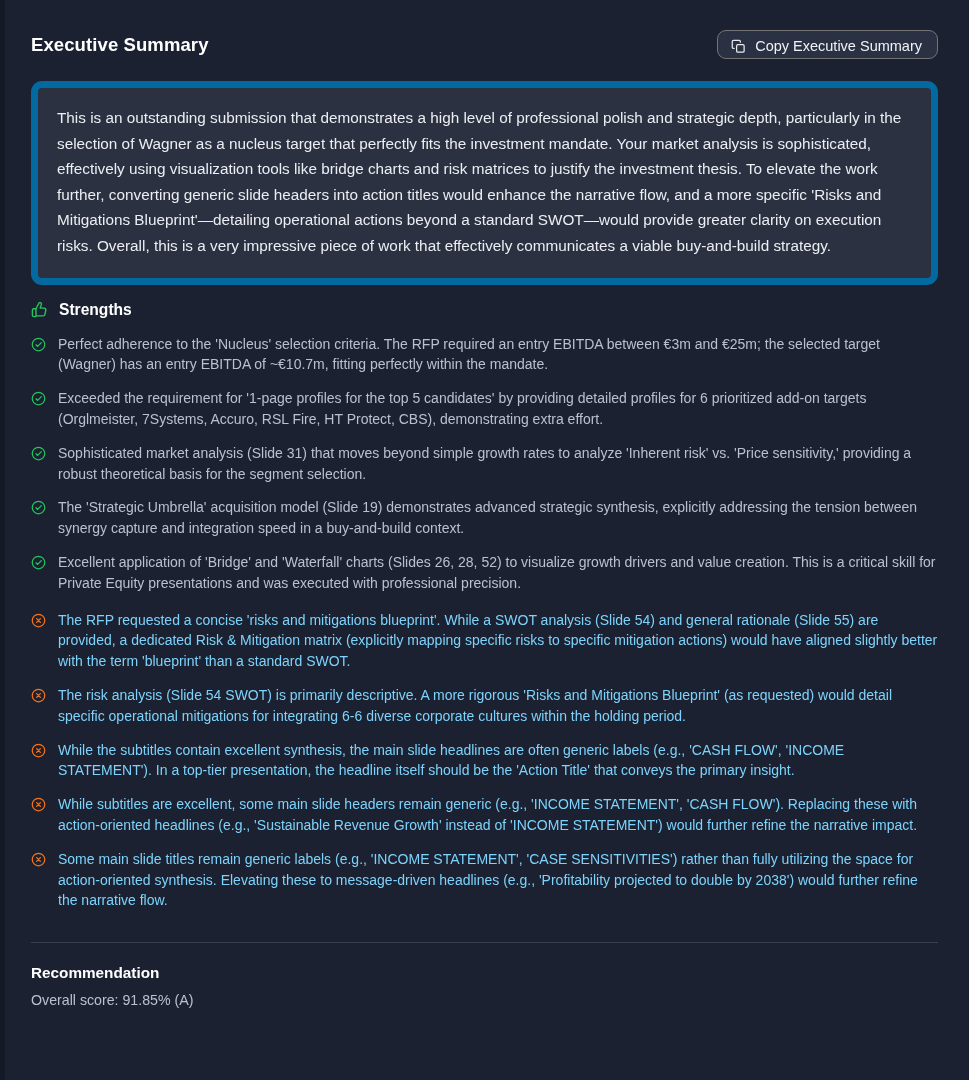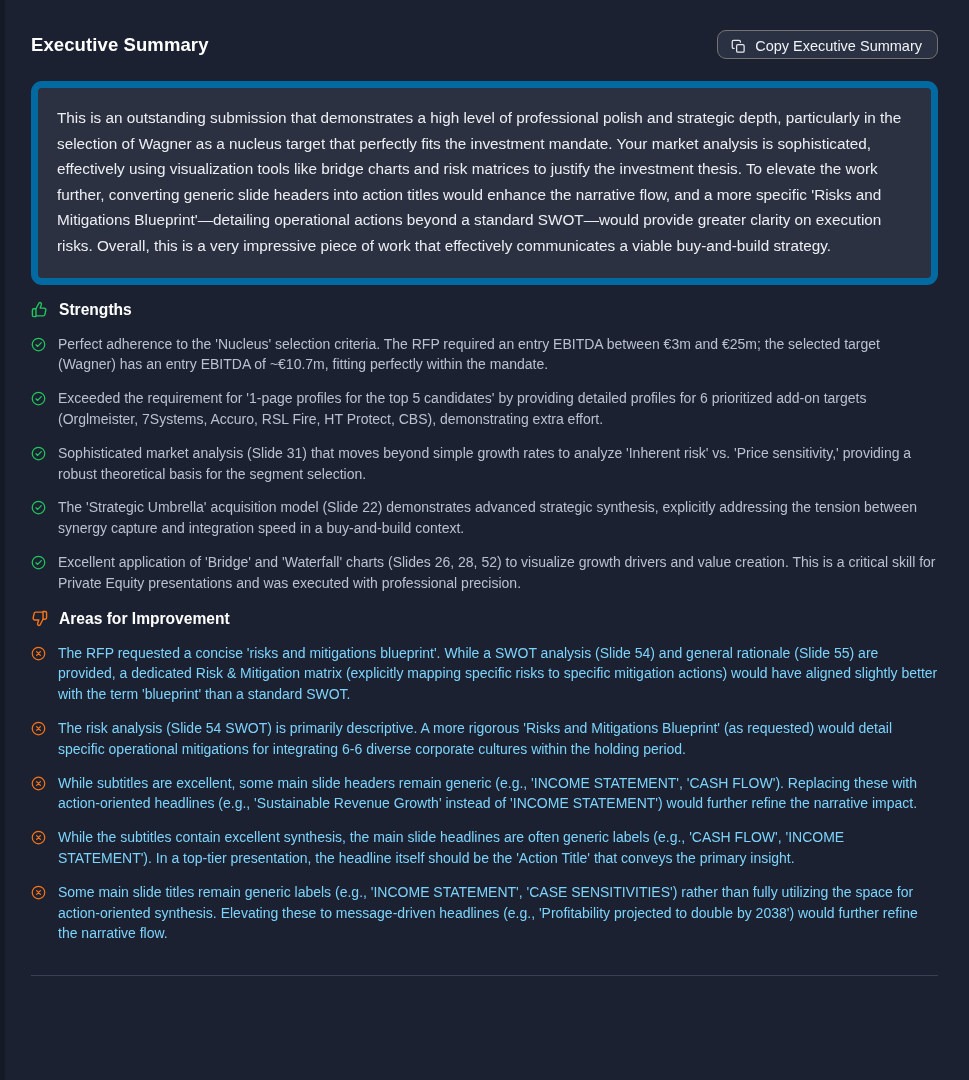--- a/index.html
+++ b/index.html
@@ -189,44 +189,35 @@
           </span>
           <span class="item-text">Sophisticated market analysis (Slide 31) that moves beyond simple growth rates to analyze 'Inherent risk' vs. 'Price sensitivity,' providing a robust theoretical basis for the segment selection.</span>
         </li>
         <li>
           <span class="bullet-icon">
             <svg viewBox="0 0 24 24" width="15" height="15" fill="none" stroke="#22c55e" stroke-width="2" stroke-linecap="round" stroke-linejoin="round">
               <circle cx="12" cy="12" r="10"></circle>
                 <path d="M8 12.5l2.6 2.6L16.5 9"></path>
             </svg>
           </span>
-          <span class="item-text">The 'Strategic Umbrella' acquisition model (Slide 22) demonstrates advanced strategic synthesis, explicitly addressing the tension between synergy capture and integration speed in a buy-and-build context.</span>
+          <span class="item-text">The 'Strategic Umbrella' acquisition model (Slide 19) demonstrates advanced strategic synthesis, explicitly addressing the tension between synergy capture and integration speed in a buy-and-build context.</span>
         </li>
         <li>
           <span class="bullet-icon">
             <svg viewBox="0 0 24 24" width="15" height="15" fill="none" stroke="#22c55e" stroke-width="2" stroke-linecap="round" stroke-linejoin="round">
               <circle cx="12" cy="12" r="10"></circle>
                 <path d="M8 12.5l2.6 2.6L16.5 9"></path>
             </svg>
           </span>
           <span class="item-text">Excellent application of 'Bridge' and 'Waterfall' charts (Slides 26, 28, 52) to visualize growth drivers and value creation. This is a critical skill for Private Equity presentations and was executed with professional precision.</span>
         </li>
       </ul>
     </div>
 
     <div class="section improve">
-      <div class="section-head">
-        <span class="sect-icon">
-          <svg viewBox="0 0 24 24" width="17" height="17" fill="none" stroke="#f97316" stroke-width="2" stroke-linecap="round" stroke-linejoin="round">
-            <path d="M17 2h3a2 2 0 0 1 2 2v7a2 2 0 0 1-2 2h-3"></path>
-            <path d="M17 13l-4.5 8.5a2.2 2.2 0 0 1-3-3L11 14H5.5a2.5 2.5 0 0 1-2.45-3l1.3-6A2.5 2.5 0 0 1 6.8 3H17z"></path>
-          </svg>
-        </span>
-        <span class="section-title">Areas for Improvement</span>
-      </div>
       <ul class="items">
         <li>
           <span class="bullet-icon">
             <svg viewBox="0 0 24 24" width="15" height="15" fill="none" stroke="#f97316" stroke-width="2" stroke-linecap="round" stroke-linejoin="round">
               <circle cx="12" cy="12" r="10"></circle>
                 <path d="M15 9l-6 6M9 9l6 6"></path>
             </svg>
           </span>
           <span class="item-text">The RFP requested a concise 'risks and mitigations blueprint'. While a SWOT analysis (Slide 54) and general rationale (Slide 55) are provided, a dedicated Risk &amp; Mitigation matrix (explicitly mapping specific risks to specific mitigation actions) would have aligned slightly better with the term 'blueprint' than a standard SWOT.</span>
         </li>
@@ -239,39 +230,43 @@
           </span>
           <span class="item-text">The risk analysis (Slide 54 SWOT) is primarily descriptive. A more rigorous 'Risks and Mitigations Blueprint' (as requested) would detail specific operational mitigations for integrating 6-6 diverse corporate cultures within the holding period.</span>
         </li>
         <li>
           <span class="bullet-icon">
             <svg viewBox="0 0 24 24" width="15" height="15" fill="none" stroke="#f97316" stroke-width="2" stroke-linecap="round" stroke-linejoin="round">
               <circle cx="12" cy="12" r="10"></circle>
                 <path d="M15 9l-6 6M9 9l6 6"></path>
             </svg>
           </span>
+          <span class="item-text">While the subtitles contain excellent synthesis, the main slide headlines are often generic labels (e.g., 'CASH FLOW', 'INCOME STATEMENT'). In a top-tier presentation, the headline itself should be the 'Action Title' that conveys the primary insight.</span>
+        </li>
+        <li>
+          <span class="bullet-icon">
+            <svg viewBox="0 0 24 24" width="15" height="15" fill="none" stroke="#f97316" stroke-width="2" stroke-linecap="round" stroke-linejoin="round">
+              <circle cx="12" cy="12" r="10"></circle>
+                <path d="M15 9l-6 6M9 9l6 6"></path>
+            </svg>
+          </span>
           <span class="item-text">While subtitles are excellent, some main slide headers remain generic (e.g., 'INCOME STATEMENT', 'CASH FLOW'). Replacing these with action-oriented headlines (e.g., 'Sustainable Revenue Growth' instead of 'INCOME STATEMENT') would further refine the narrative impact.</span>
         </li>
         <li>
           <span class="bullet-icon">
             <svg viewBox="0 0 24 24" width="15" height="15" fill="none" stroke="#f97316" stroke-width="2" stroke-linecap="round" stroke-linejoin="round">
               <circle cx="12" cy="12" r="10"></circle>
                 <path d="M15 9l-6 6M9 9l6 6"></path>
             </svg>
           </span>
-          <span class="item-text">While the subtitles contain excellent synthesis, the main slide headlines are often generic labels (e.g., 'CASH FLOW', 'INCOME STATEMENT'). In a top-tier presentation, the headline itself should be the 'Action Title' that conveys the primary insight.</span>
-        </li>
-        <li>
-          <span class="bullet-icon">
-            <svg viewBox="0 0 24 24" width="15" height="15" fill="none" stroke="#f97316" stroke-width="2" stroke-linecap="round" stroke-linejoin="round">
-              <circle cx="12" cy="12" r="10"></circle>
-                <path d="M15 9l-6 6M9 9l6 6"></path>
-            </svg>
-          </span>
           <span class="item-text">Some main slide titles remain generic labels (e.g., 'INCOME STATEMENT', 'CASE SENSITIVITIES') rather than fully utilizing the space for action-oriented synthesis. Elevating these to message-driven headlines (e.g., 'Profitability projected to double by 2038') would further refine the narrative flow.</span>
         </li>
       </ul>
     </div>
 
     <div class="divider"></div>
+    <div>
+      <div class="rec-title">Recommendation</div>
+      <div class="rec-score">Overall score: 91.85% (A)</div>
+    </div>
 
   </div>
 </div>
 
 </body></html>

